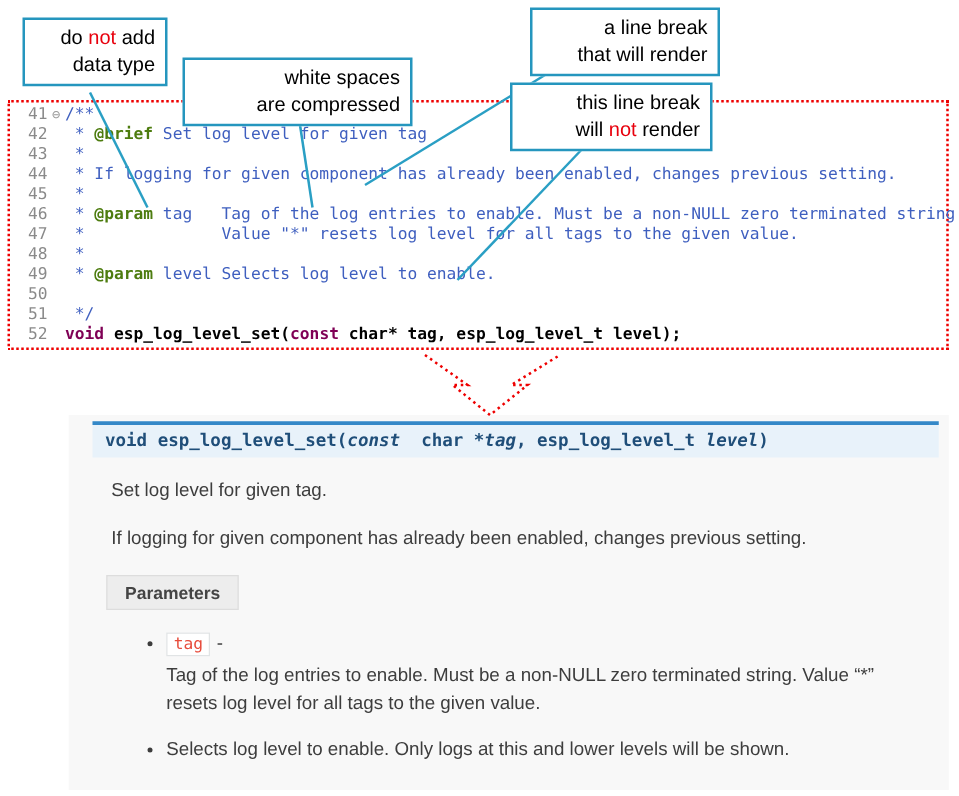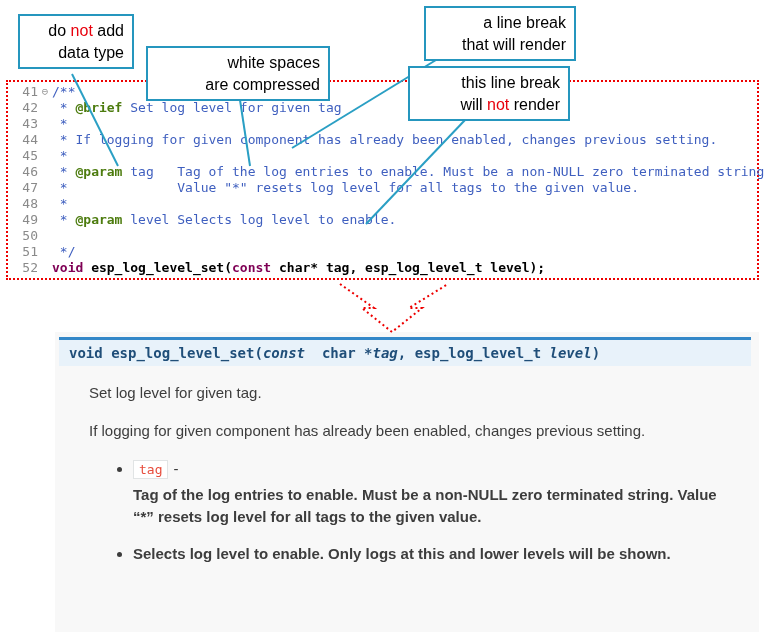--- a/index.html
+++ b/index.html
@@ -34,39 +34,39 @@
   .kw     { color: #7f0055; font-weight: bold; }
   .fnname { color: #000000; font-weight: bold; }
   .pb     { color: #000000; font-weight: bold; }
 
   
   .docpanel {
     position: absolute; z-index: 10; left: 55px; top: 332px; width: 704px; height: 300px;
     background: #f8f8f8; color: #3d3d3d; font-size: 15px;
   }
   .sigbar {
-    margin: 5px 8px 0 4px; background: #e8f2fa; border-top: 3px solid #3488c8;
+    margin: 5px 8px 0 19px; background: #e8f2fa; border-top: 3px solid #3488c8;
     padding: 5px 10px; font-family: "DejaVu Sans Mono", "Liberation Mono", monospace;
     font-size: 14px; font-weight: bold; color: #1f4e79; white-space: pre;
   }
   .sig-i { font-style: italic; }
   .docpanel p { margin: 16px 20px 0 34px; line-height: 1.45; }
   .params-label {
     display: inline-block; margin: 18px 0 0 30px; background: #ededed;
     border: 1px solid #dddddd; padding: 5px 14px; font-weight: bold;
     font-size: 14px; color: #444444;
   }
   .param-list { margin: 18px 20px 0 0; padding-left: 78px; list-style: disc; }
   .param-list li { margin-bottom: 14px; }
   .chip {
     font-family: "DejaVu Sans Mono", "Liberation Mono", monospace; font-size: 13px;
     color: #e74c3c; background: #ffffff; border: 1px solid #e1e4e5; padding: 1px 5px;
   }
   .dash { margin-left: 5px; color: #3d3d3d; }
-  .param-desc { margin-top: 7px; line-height: 1.5; max-width: 630px; font-weight: bold; }
+  .param-desc { margin-top: 7px; line-height: 1.5; max-width: 630px; }
 </style>
 </head>
 <body>
 
 <div class="page">
 
   <svg class="overlay" width="767" height="637">
     <line x1="72" y1="74" x2="118" y2="166" stroke="#2a9fc4" stroke-width="2"></line>
     <line x1="240" y1="100" x2="250" y2="166" stroke="#2a9fc4" stroke-width="2"></line>
     <line x1="436" y1="60" x2="292" y2="148" stroke="#2a9fc4" stroke-width="2"></line>
@@ -108,20 +108,21 @@
     <div class="codeline"><span class="lnum">51</span><span class="lfold"></span><span class="cmt"> */</span></div>
     <div class="codeline"><span class="lnum">52</span><span class="lfold"></span><span class="kw">void</span><span class="pb"> </span><span class="fnname">esp_log_level_set</span><span class="pb">(</span><span class="kw">const</span><span class="pb"> char* tag, esp_log_level_t level);</span></div>
   </div>
 
   <div class="docpanel">
     <div class="sigbar"><span>void </span><span>esp_log_level_set</span><span>(</span><span class="sig-i">const</span><span>  char *</span><span class="sig-i">tag</span><span>, esp_log_level_t </span><span class="sig-i">level</span><span>)</span></div>
 
     <p>Set log level for given tag.</p>
     <p>If logging for given component has already been enabled, changes previous setting.</p>
 
+    <div class="params-label">Parameters</div>
 
     <ul class="param-list">
       <li>
         <div class="param-head"><code class="chip">tag</code><span class="dash">-</span></div>
         <div class="param-desc">Tag of the log entries to enable. Must be a non-NULL zero terminated string. Value “*” resets log level for all tags to the given value.</div>
       </li>
       <li>
         <div class="param-desc">Selects log level to enable. Only logs at this and lower levels will be shown.</div>
       </li>
     </ul>

